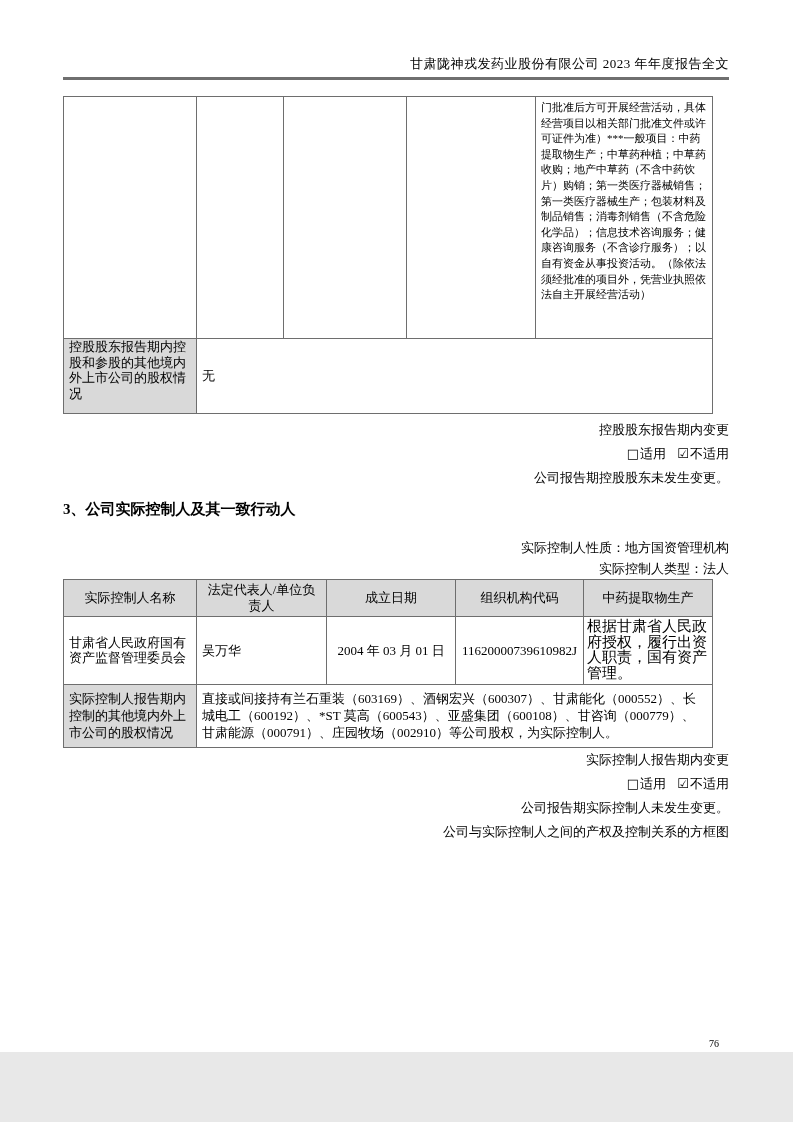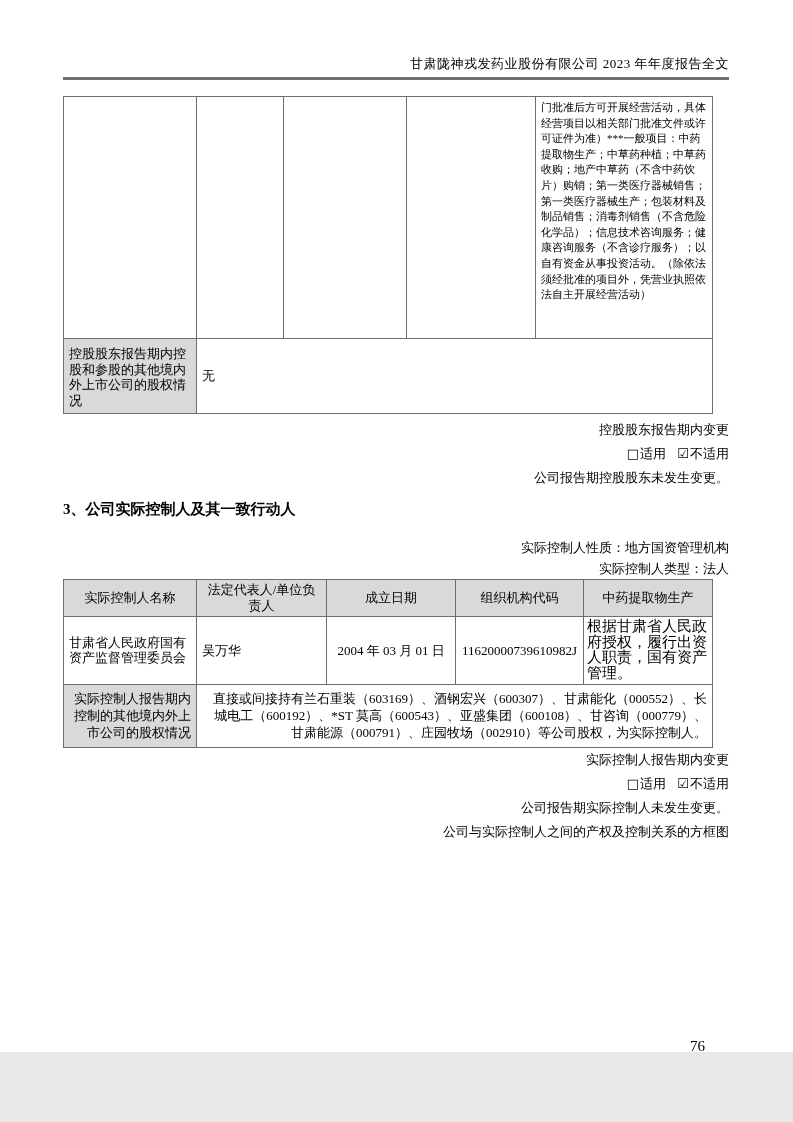--- a/index.html
+++ b/index.html
@@ -20,37 +20,37 @@
   .header-rule{margin-top:4px;height:3px;background:#6f6f6f;}
 
   
   table{border-collapse:collapse;table-layout:fixed;width:649px;font-size:13px;}
   td{border:1px solid #6e6e6e;padding:2px 5px;vertical-align:middle;word-break:break-all;}
   .t1{margin-top:16px;}
   .t1 .scope-cell{vertical-align:top;font-size:11px;line-height:15.6px;padding:3px 5px;}
   .t1 .row-tall{height:242px;}
   .t1 .row-mid{height:75px;}
   .gray{background:#d9d9d9;}
-  .lbl{vertical-align:top;line-height:15.7px;padding-top:7px;}
+  .lbl{vertical-align:top;line-height:15.7px;padding-top:0;}
   .t2{margin-top:2px;}
   .t2 .hdr td{height:36px;text-align:center;line-height:16px;}
   .t2 .data td{height:47px;line-height:15.7px;}
   .t2 .c-center{text-align:center;}
-  .t2 .holdings td{height:63px;line-height:17px;text-align:right;}
+  .t2 .holdings td{height:63px;line-height:17px;}
   .t2 .biz{font-size:15px;line-height:15.5px;padding:2px 3px;}
 
   
   .line{font-size:13px;line-height:16px;margin-top:8px;text-align:right;}
   .cbline .cbx{font-family:"DejaVu Sans","Liberation Sans",sans-serif;font-size:13px;margin-right:1px;}
   .cbline .cb2{margin-left:8px;}
   .sec-heading{margin-top:13px;font-size:15px;font-weight:bold;line-height:20px;}
   .after-heading{margin-top:21px;}
   .tight{margin-top:5px;}
 
-  .page-number{position:absolute;top:1038px;right:88px;font-size:15px;}
+  .page-number{position:absolute;top:1038px;right:74px;font-size:10px;}
 </style>
 </head>
 <body>
 
 <div class="page">
   <div class="content">
 
     <div class="doc-header">甘肃陇神戎发药业股份有限公司 2023 年年度报告全文</div>
     <div class="header-rule"></div>
 

